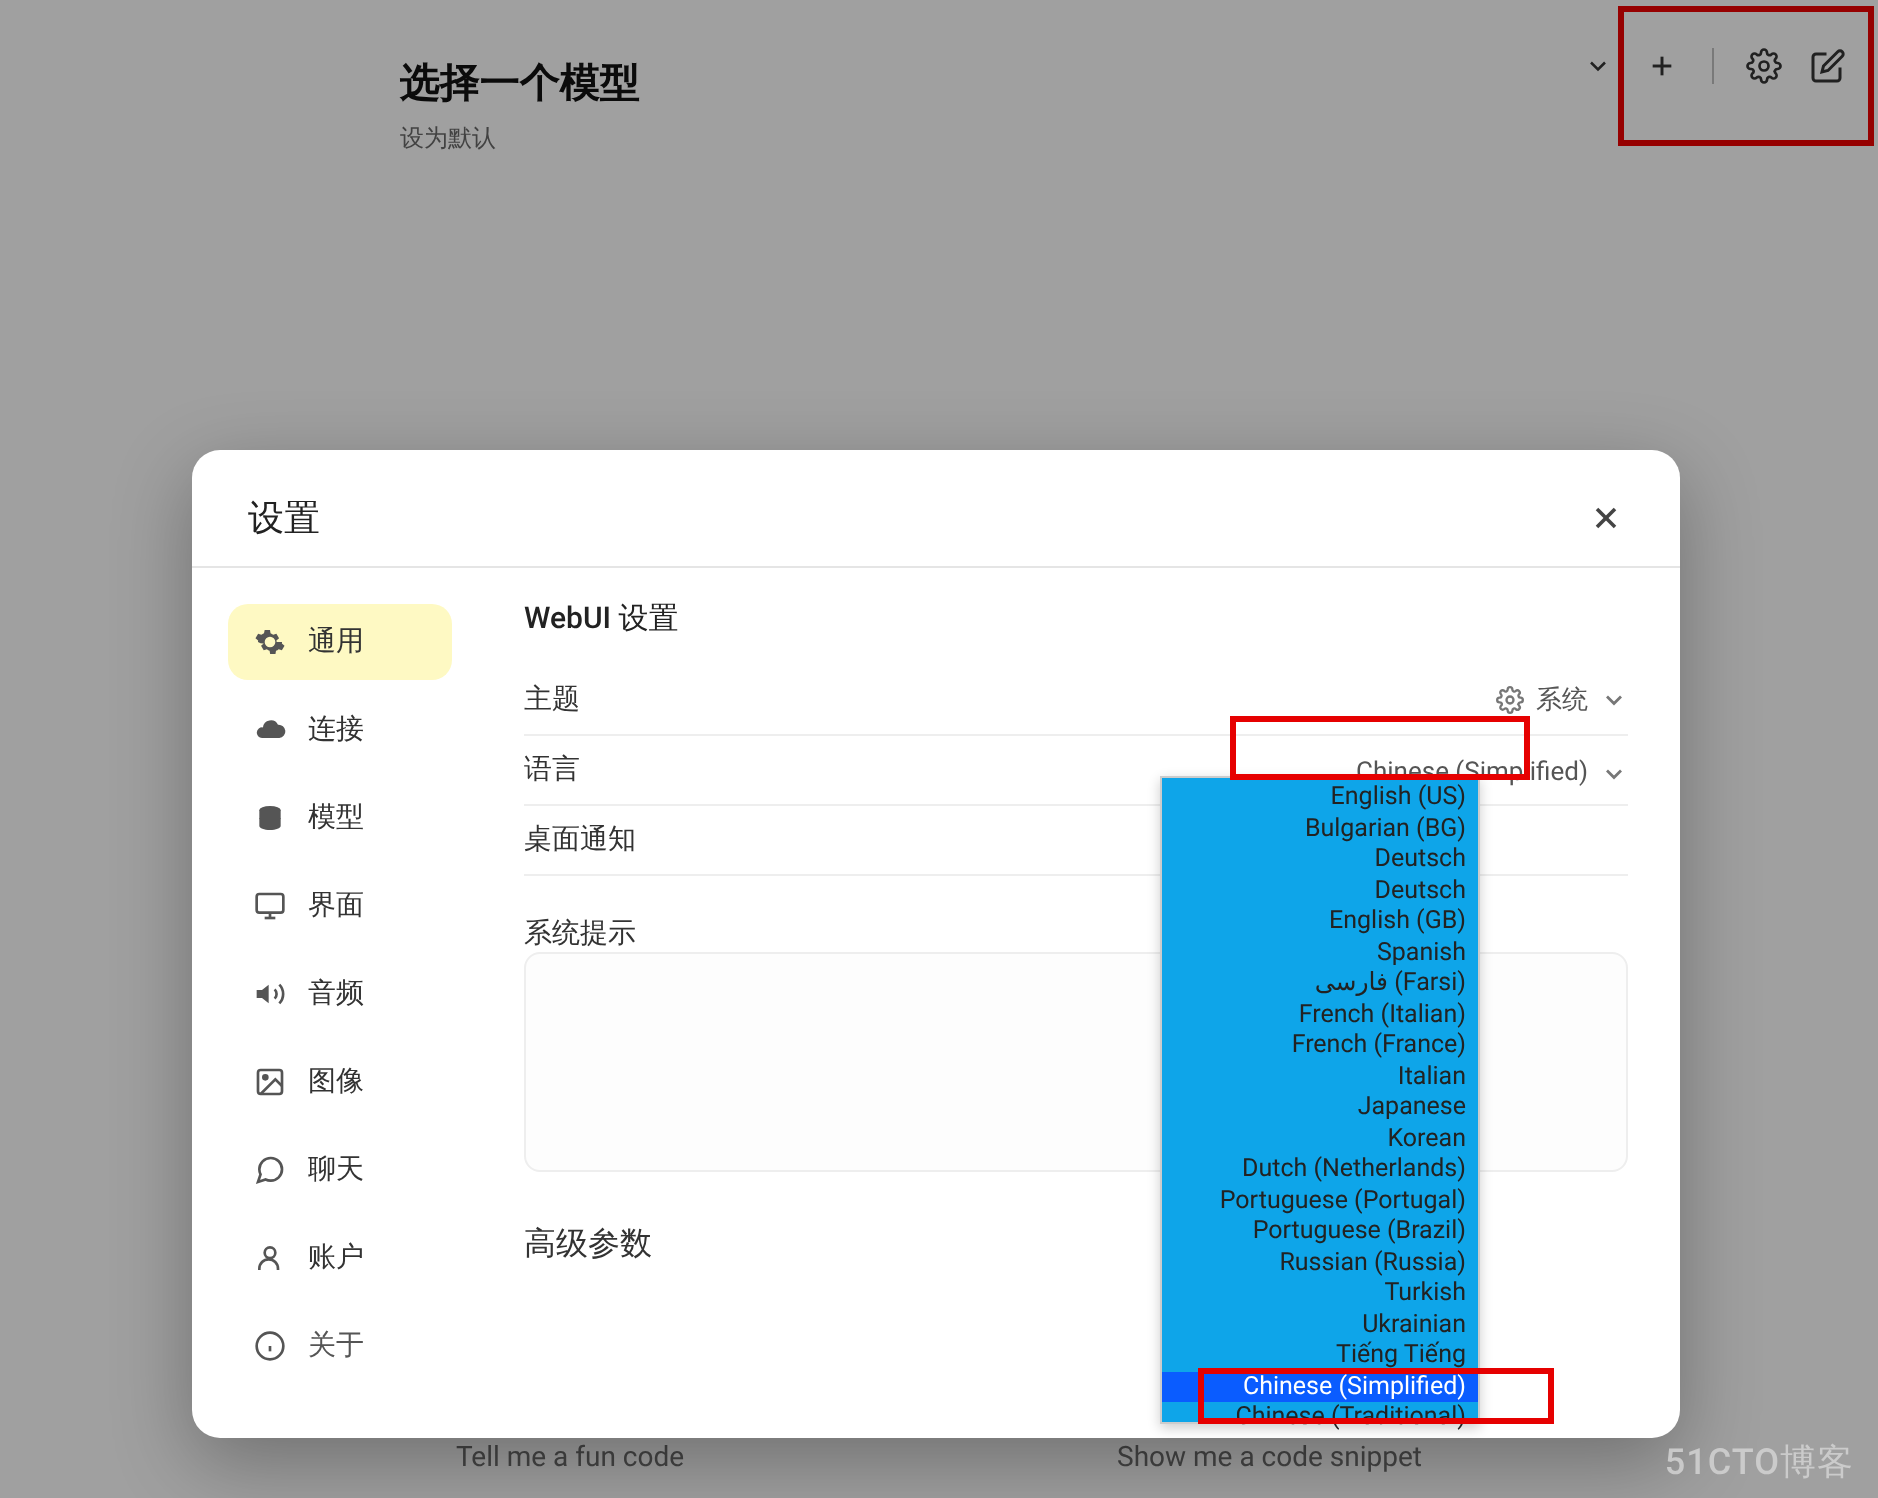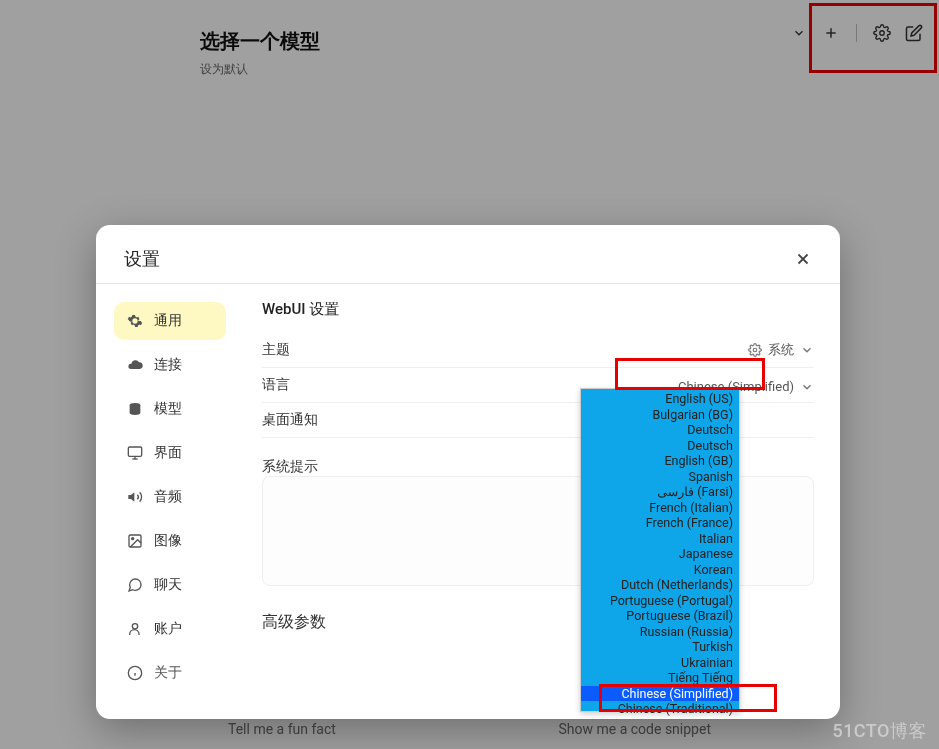--- a/index.html
+++ b/index.html
@@ -73,21 +73,21 @@
     </div>
     <div class="ic">
       <svg width="18" height="18" viewBox="0 0 24 24" fill="none" stroke="currentColor" stroke-width="2">
           <path d="M11 4H4a2 2 0 0 0-2 2v14a2 2 0 0 0 2 2h14a2 2 0 0 0 2-2v-7"></path>
           <path d="M18.5 2.5a2.12 2.12 0 0 1 3 3L12 15l-4 1 1-4 9.5-9.5z"></path>
         </svg>
     </div>
   </div>
 
   <div class="suggest-row">
-    <span>Tell me a fun fact</span>
+    <span>Tell me a fun code</span>
     <span>Show me a code snippet</span>
   </div>
 </div>
 
 <div class="annot-tr"></div>
 
 <div class="overlay"></div>
 
 <div class="modal">
   <div class="modal-head">

